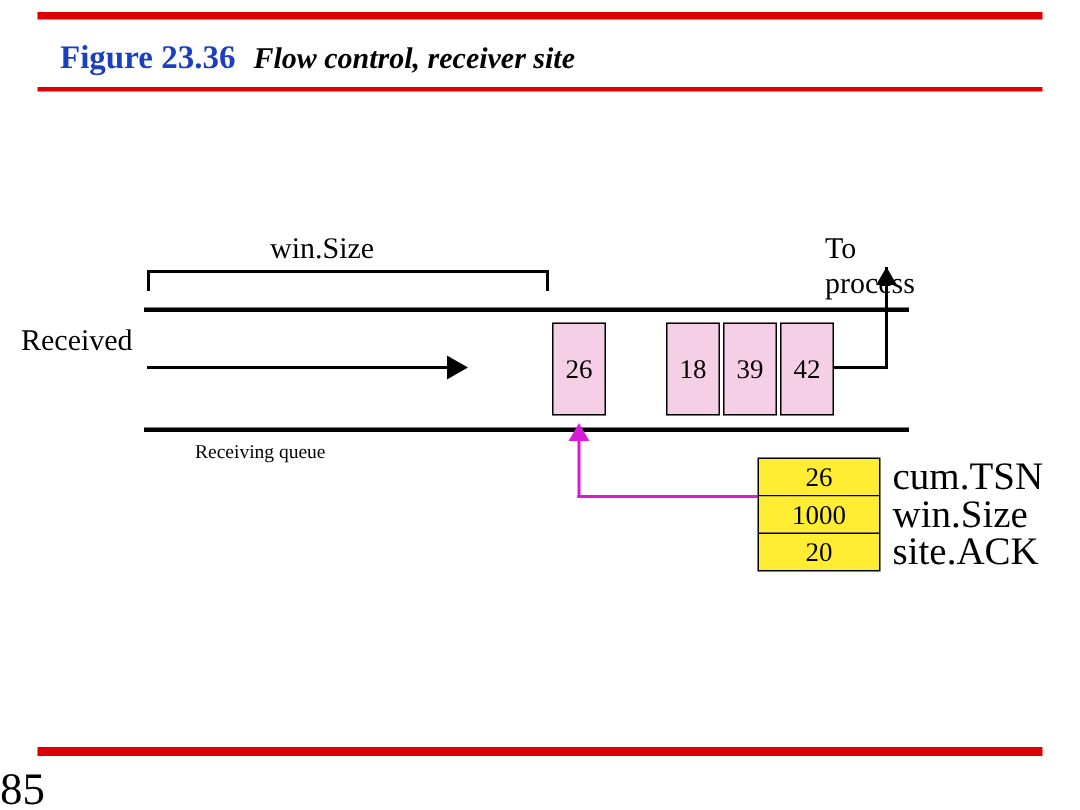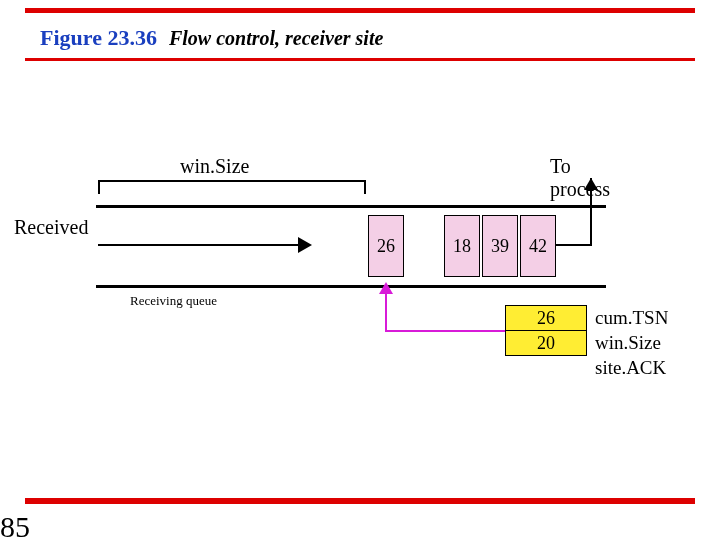--- a/index.html
+++ b/index.html
@@ -33,21 +33,21 @@
   
   .rq-lbl{position:absolute;left:130px;top:293px;font-size:13px;}
   
   .mp-h{position:absolute;left:385px;top:330px;width:120px;height:2px;background:#d81bd8;}
   .mp-v{position:absolute;left:385px;top:290px;width:2px;height:42px;background:#d81bd8;}
   .mp-arrow{position:absolute;left:379px;top:282px;width:0;height:0;border-left:7px solid transparent;border-right:7px solid transparent;border-bottom:12px solid #d81bd8;}
   
   .ytab{position:absolute;left:505px;top:305px;border:1px solid #000;}
   .yrow{width:80px;height:24px;background:#ffed33;border-bottom:1px solid #000;text-align:center;font-size:18px;line-height:24px;}
   .yrow:last-child{border-bottom:none;}
-  .ylbls{position:absolute;left:595px;top:305px;font-size:19px;line-height:25px;}
+  .ylbls{position:absolute;left:595px;top:305px;font-size:26px;line-height:25px;}
 </style>
 </head>
 <body>
 <div class="page">
 
   <div class="topbar1"></div>
   <div class="titlewrap">
     <span class="fignum">Figure 23.36</span>
     <span class="figtitle">Flow control, receiver site</span>
   </div>
@@ -76,20 +76,21 @@
   <div class="cell" style="left:520px">42</div>
 
   <div class="rq-lbl">Receiving queue</div>
 
   <div class="mp-h"></div>
   <div class="mp-v"></div>
   <div class="mp-arrow"></div>
 
   <div class="ytab">
     <div class="yrow">26</div>
+    <div class="yrow">1000</div>
     <div class="yrow">20</div>
   </div>
   <div class="ylbls">
     <div>cum.TSN</div>
     <div>win.Size</div>
     <div>site.ACK</div>
   </div>
 
   <div class="bottombar"></div>
   <div class="pagenum">85</div>

